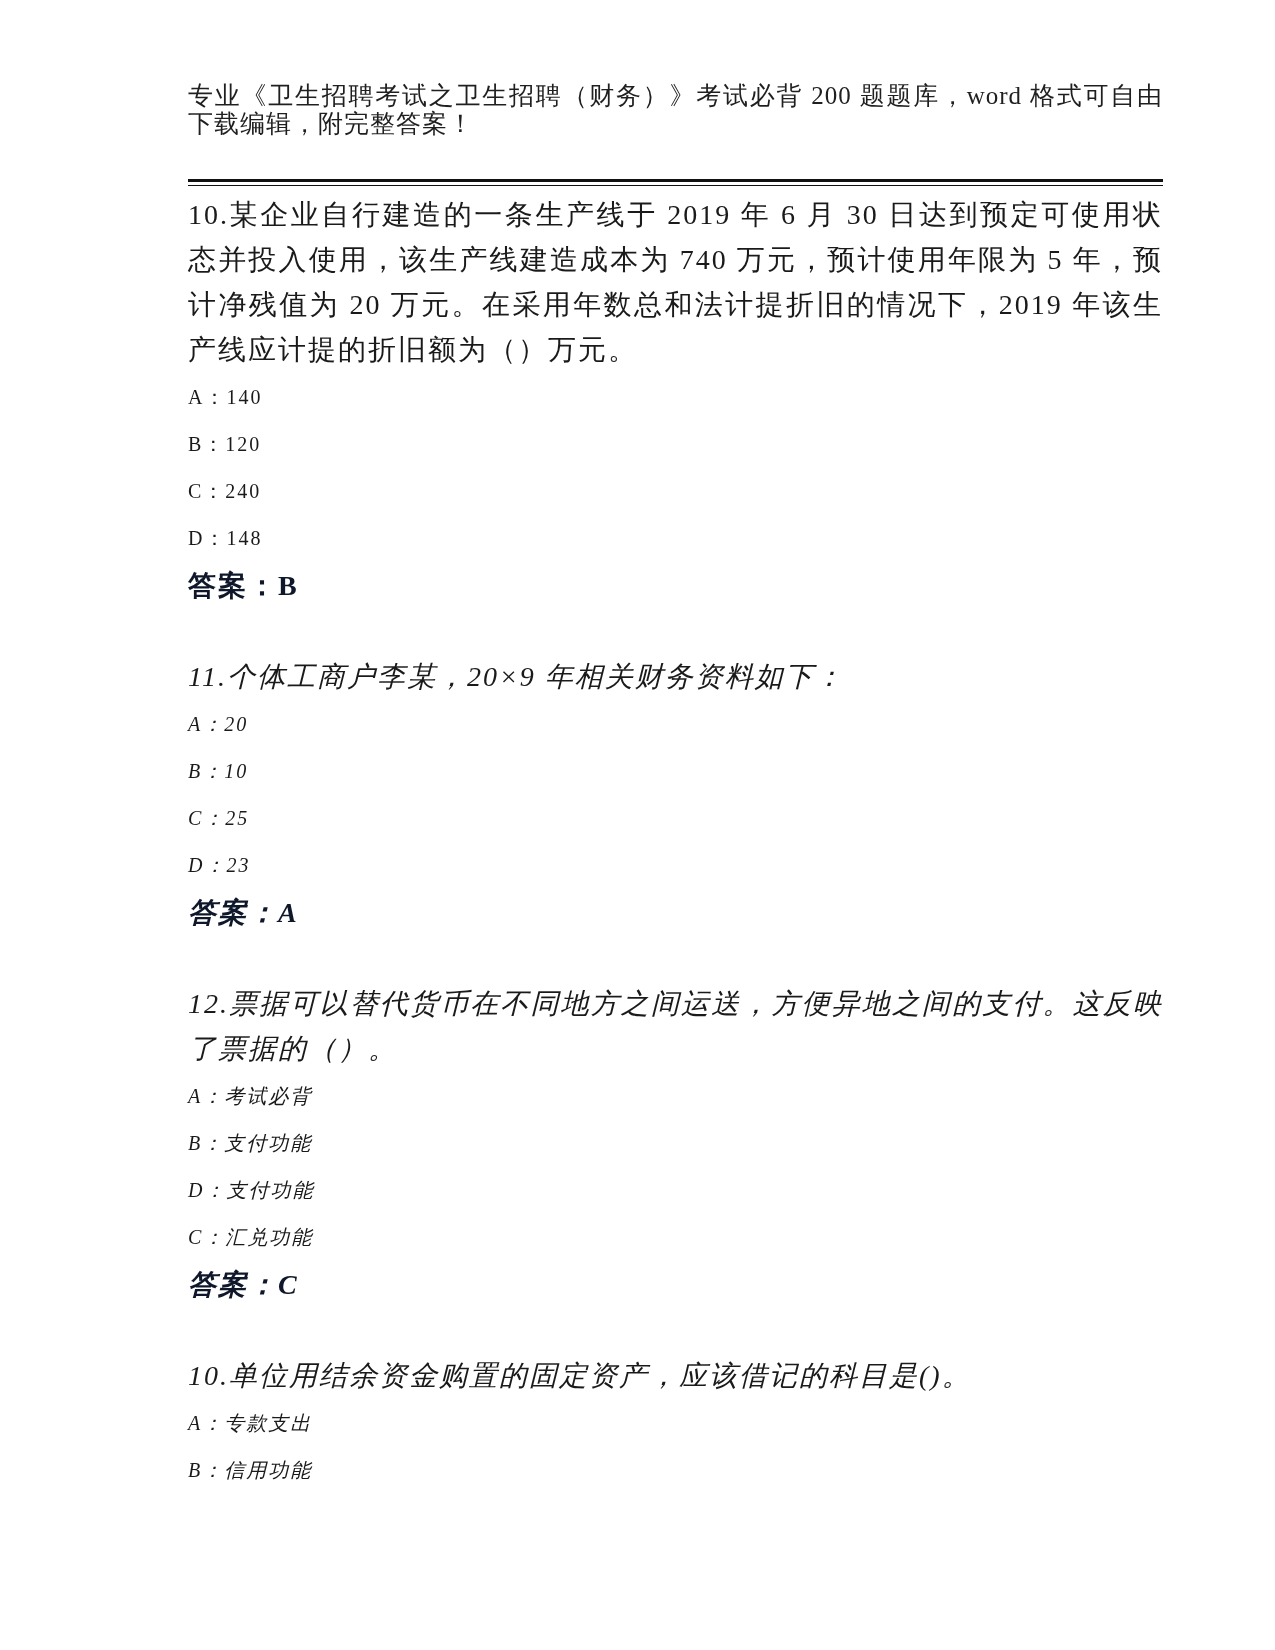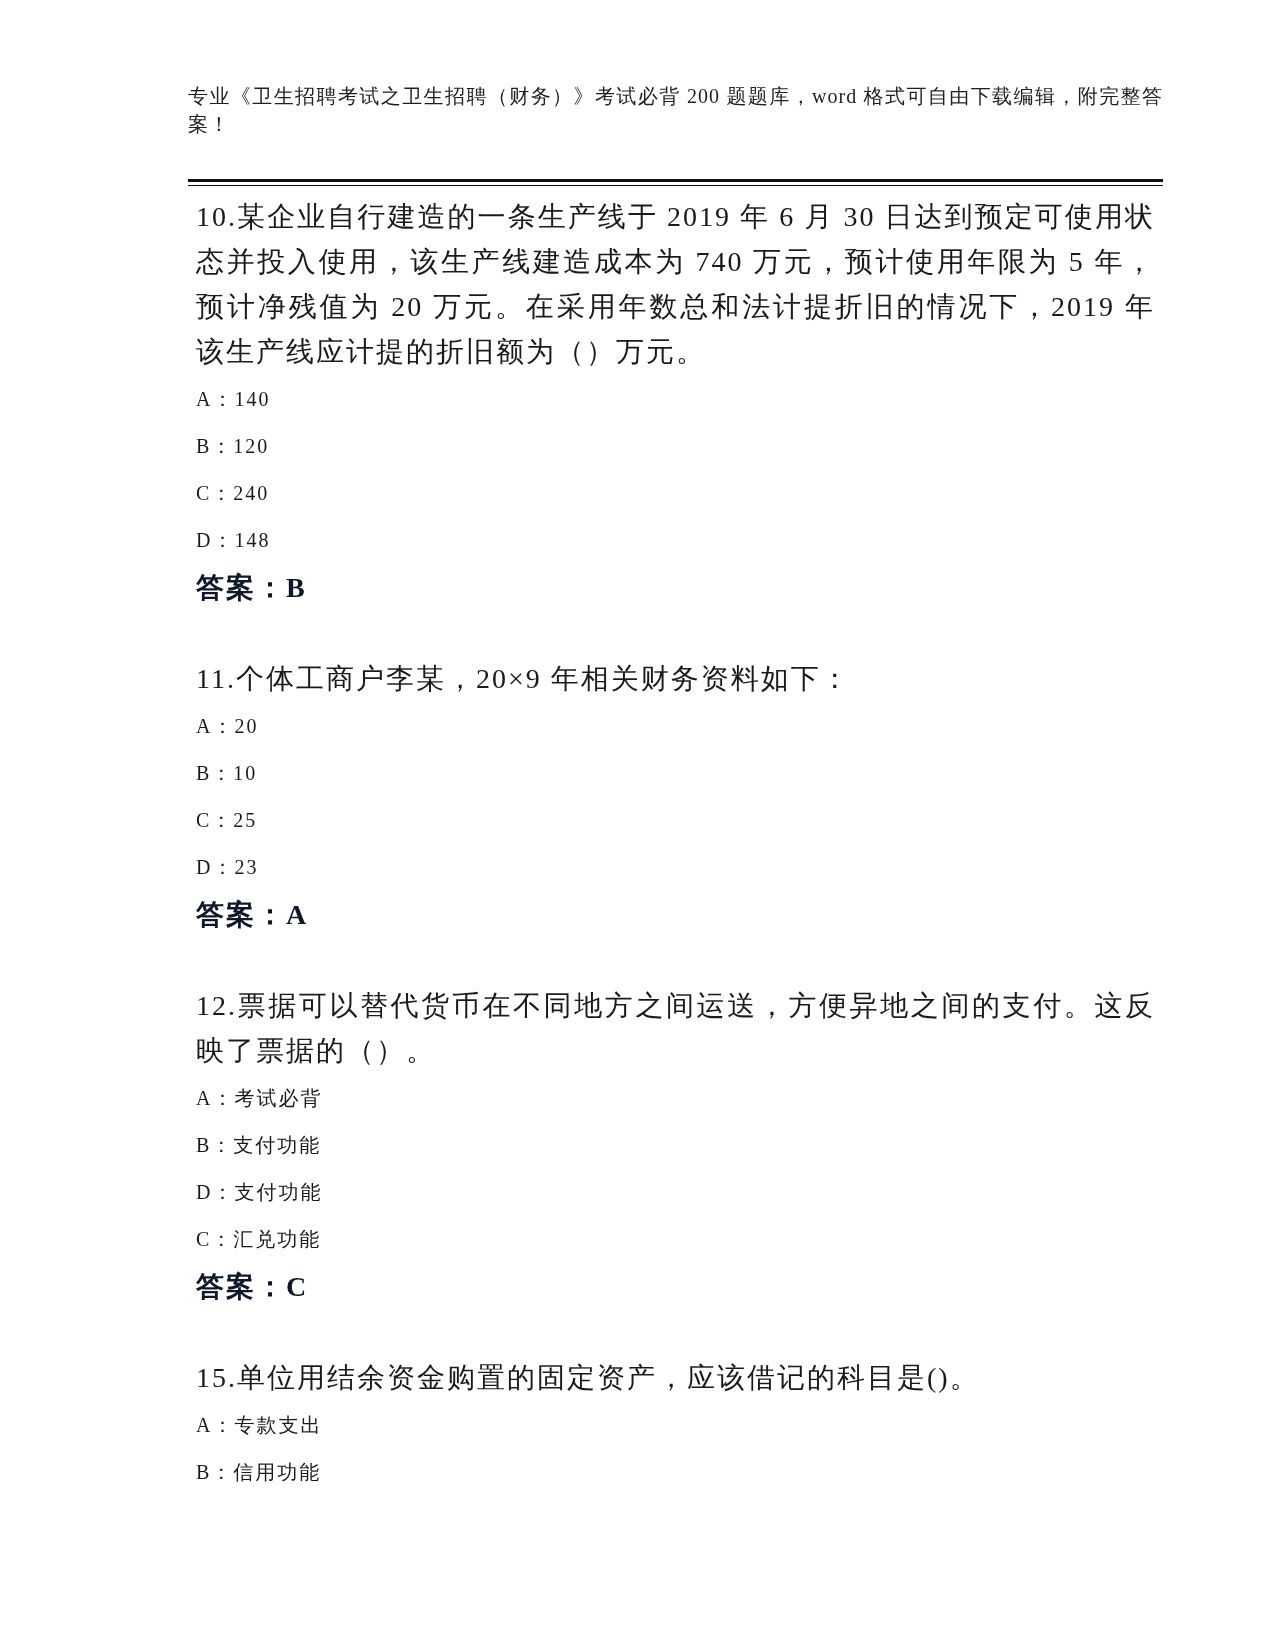--- a/index.html
+++ b/index.html
@@ -13,42 +13,43 @@
     height: 1650px;
     background: #ffffff;
     overflow: hidden;
     font-family: "Liberation Serif", "DejaVu Serif", serif;
     color: #1a1a1a;
     box-sizing: border-box;
     padding: 82px 112px 0 188px;
   }
   .header-text {
     margin: 0;
-    font-size: 20px;
+    font-size: 25px;
     line-height: 28px;
     letter-spacing: 1px;
     text-align: justify;
     color: #1f1f1f;
   }
   .divider {
     margin-top: 41px;
     height: 3px;
     border-top: 3px solid #111111;
     border-bottom: 1px solid #111111;
   }
   .question-list {
-    margin: 8px;
+    margin: 0;
     padding: 0;
   }
   .question-block {
     margin: 0;
     padding: 0;
   }
   .question-block + .question-block {
     margin-top: 45px;
+    font-style: italic;
   }
   .question {
     margin: 6px 0 2px 0;
     font-size: 28px;
     line-height: 45px;
     letter-spacing: 2px;
     text-align: justify;
     text-justify: inter-character;
   }
   .option {
@@ -99,20 +100,20 @@
     <section class="question-block">
       <p class="question">12.票据可以替代货币在不同地方之间运送，方便异地之间的支付。这反映了票据的（）。</p>
       <p class="option">A：考试必背</p>
       <p class="option">B：支付功能</p>
       <p class="option">D：支付功能</p>
       <p class="option">C：汇兑功能</p>
       <p class="answer">答案：C</p>
     </section>
 
     <section class="question-block">
-      <p class="question">15.单位用结余资金购置的固定资产，应该借记的科目是()。</p>
+      <p class="question">10.单位用结余资金购置的固定资产，应该借记的科目是()。</p>
       <p class="option">A：专款支出</p>
       <p class="option">B：信用功能</p>
     </section>
 
   </main>
 
 </div>
 
 </body></html>

